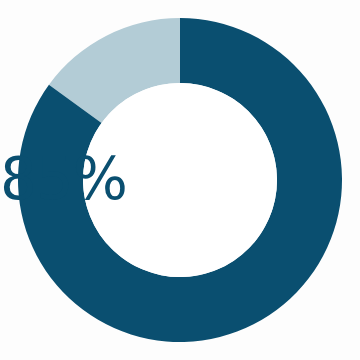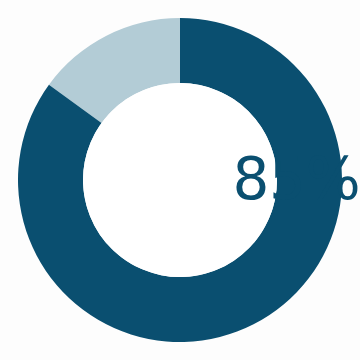--- a/index.html
+++ b/index.html
@@ -29,21 +29,21 @@
     display: block;
   }
   #center-label-wrap {
     position: absolute;
     left: 0;
     top: 0;
     width: 360px;
     height: 360px;
     display: flex;
     align-items: center;
-    justify-content: flex-end;
+    justify-content: flex-start;
     pointer-events: none;
   }
   #center-value {
     font-family: "DejaVu Sans", "Liberation Sans", sans-serif;
     font-size: 58px;
     font-weight: 400;
     letter-spacing: -0.5px;
     line-height: 1;
     color: #0a4f70;
     white-space: nowrap;

